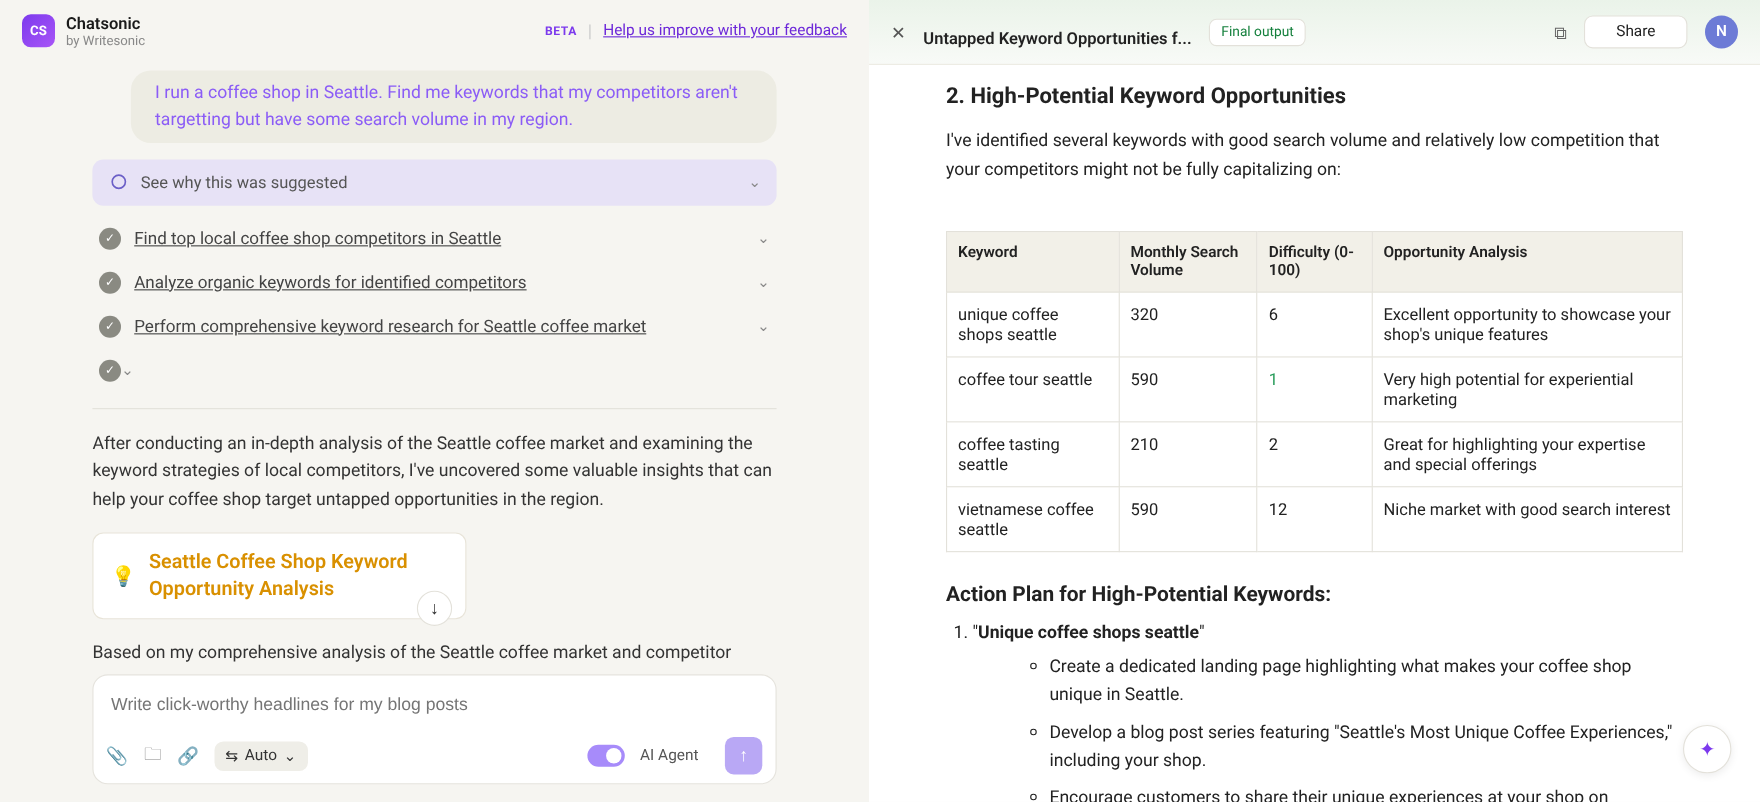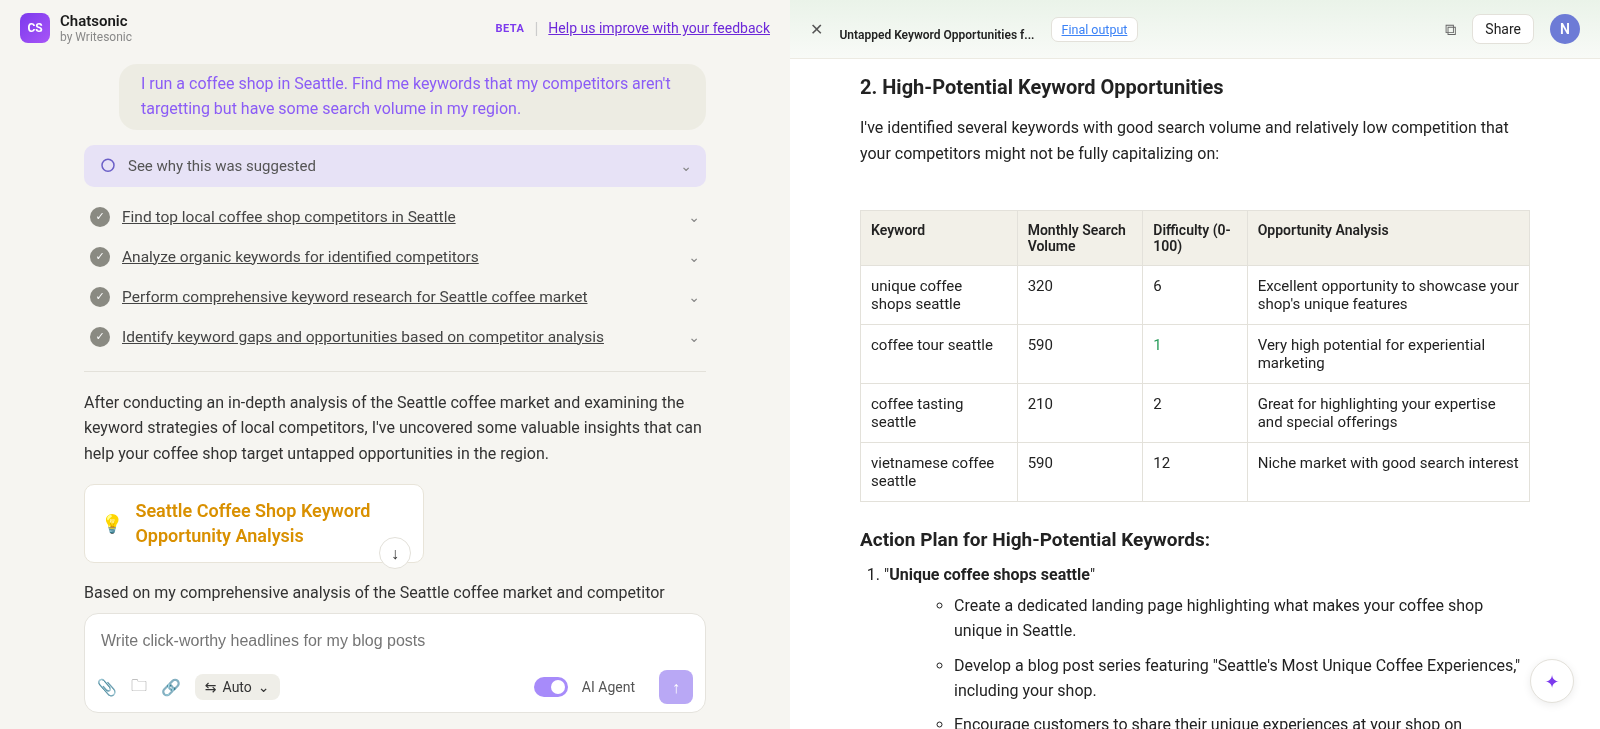--- a/index.html
+++ b/index.html
@@ -33,25 +33,25 @@
 .tool-ico { color: #888; font-size: 16px; }
 .auto-pill { background: #efeee8; border-radius: 8px; padding: 5px 10px; display: flex; align-items: center; gap: 6px; font-size: 14px; color: #333; }
 .spacer { flex: 1; }
 .toggle { width: 34px; height: 20px; background: #a78bfa; border-radius: 10px; position: relative; }
 .toggle::after { content: ""; position: absolute; width: 14px; height: 14px; background: #fff; border-radius: 50%; top: 3px; right: 3px; }
 .agent-label { font-size: 14px; color: #555; }
 .send-btn { width: 34px; height: 34px; background: #b9a8f5; border-radius: 8px; display: flex; align-items: center; justify-content: center; color: #fff; margin-left: 10px; }
 .right-panel { flex: 1; background: #fff; display: flex; flex-direction: column; position: relative; }
 .right-header { background: linear-gradient(180deg,#eaf3e9,#f8faf7); padding: 14px 20px; display: flex; align-items: center; gap: 16px; border-bottom: 1px solid #eceae2; }
 .close-x { font-size: 16px; color: #555; }
-.doc-title { font-size: 12px; font-weight: 600; color: #222; flex: 0 0 auto; margin-top: 12px; }
-.final-pill { background: #fff; border: 1px solid #e3e1da; border-radius: 7px; padding: 4px 10px; font-size: 12.5px; color: #3b82f6; text-decoration: underline; }
+.doc-title { font-size: 15px; font-weight: 600; color: #222; flex: 0 0 auto; margin-top: 12px; }
+.final-pill { background: #fff; border: 1px solid #e3e1da; border-radius: 7px; padding: 4px 10px; font-size: 12.5px; color: #15803d; }
 .rh-spacer { flex: 1; }
 .copy-ico { color: #666; font-size: 16px; }
-.share-btn { background: #fff; border: 1px solid #e3e1da; border-radius: 8px; padding: 6px 12px; font-size: 14px; color: #222; }
+.share-btn { background: #fff; border: 1px solid #e3e1da; border-radius: 8px; padding: 6px 28px; font-size: 14px; color: #222; }
 .avatar { width: 30px; height: 30px; border-radius: 50%; background: #6d7bd6; color: #fff; display: flex; align-items: center; justify-content: center; font-size: 14px; font-weight: 600; }
 .doc-body { padding: 10px 70px 30px 70px; overflow: hidden; font-size: 16px; color: #222; }
 .doc-body h2 { font-size: 20px; font-weight: 700; margin: 6px 0 16px; }
 .doc-body h3 { font-size: 19px; font-weight: 700; margin: 26px 0 14px; }
 .doc-body p { line-height: 1.6; margin-bottom: 16px; }
 table { width: 100%; border-collapse: collapse; margin-bottom: 10px; margin-top: 44px; }
 th, td { border: 1px solid #e3e1da; padding: 11px 10px; text-align: left; font-size: 15px; vertical-align: top; }
 th { background: #f2f0e8; font-weight: 600; font-size: 14px; }
 .green { color: #2a9d5c; }
 ol { padding-left: 24px; margin-top: 8px; }
@@ -102,21 +102,20 @@
       <span class="txt">Analyze organic keywords for identified competitors</span>
       <span class="chev">⌄</span>
     </div>
     <div class="step-row">
       <span class="check-icon">✓</span>
       <span class="txt">Perform comprehensive keyword research for Seattle coffee market</span>
       <span class="chev">⌄</span>
     </div>
     <div class="step-row">
       <span class="check-icon">✓</span>
-      <span class="txt">Identify keyword gaps and opportunities based on competitor analysis</span>
       <span class="chev">⌄</span>
     </div>
 
     <hr class="hr">
 
     <div class="summary-text">After conducting an in-depth analysis of the Seattle coffee market and examining the keyword strategies of local competitors, I've uncovered some valuable insights that can help your coffee shop target untapped opportunities in the region.</div>
 
     <div class="card">
       <span class="bulb">💡</span>
       <span class="card-title">Seattle Coffee Shop Keyword Opportunity Analysis</span>

